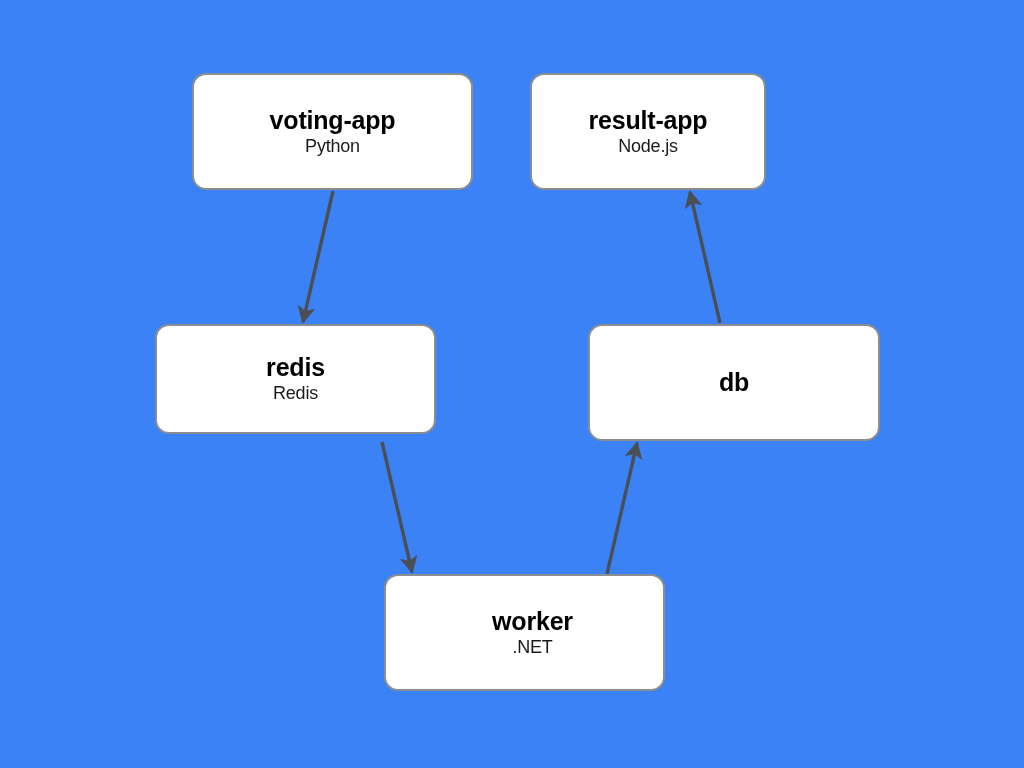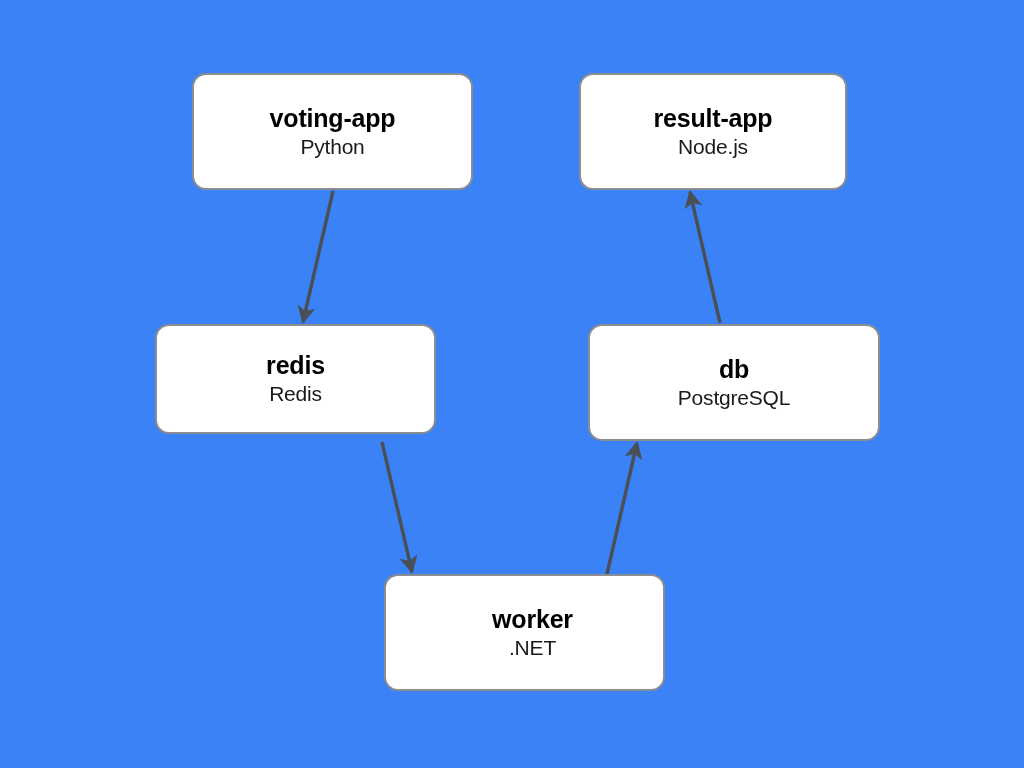--- a/index.html
+++ b/index.html
@@ -43,21 +43,21 @@
   }
   .node-title {
     font-size: 25px;
     font-weight: bold;
     color: #000000;
     line-height: 1.16;
     letter-spacing: -0.2px;
     white-space: nowrap;
   }
   .node-subtitle {
-    font-size: 21px;
+    font-size: 18px;
     font-weight: normal;
     color: #1a1a1a;
     line-height: 1.2;
     letter-spacing: -0.2px;
     white-space: nowrap;
     margin-top: 1px;
   }
 </style>
 </head>
 <body>
@@ -76,33 +76,32 @@
       <line class="edge" stroke="#4a4f55" stroke-width="3.4" stroke-linecap="butt" marker-end="url(#arrowhead)" x1="607" y1="574" x2="637" y2="443"></line>
       <line class="edge" stroke="#4a4f55" stroke-width="3.4" stroke-linecap="butt" marker-end="url(#arrowhead)" x1="720" y1="323" x2="690" y2="192"></line>
     </g>
   </svg>
 
   <div class="node" style="left: 192px; top: 73px; width: 281px; height: 117px; border-color: rgb(138, 141, 145); background: rgb(255, 255, 255);">
     <div class="node-title">voting-app</div>
     <div class="node-subtitle">Python</div>
   </div>
 
-  <div class="node" style="left: 579px; top: 73px; width: 268px; height: 117px; border-color: rgb(138, 141, 145); background: rgb(255, 255, 255);">
+  <div class="node" style="left: 530px; top: 73px; width: 236px; height: 117px; border-color: rgb(138, 141, 145); background: rgb(255, 255, 255);">
     <div class="node-title">result-app</div>
     <div class="node-subtitle">Node.js</div>
   </div>
 
   <div class="node" style="left: 155px; top: 324px; width: 281px; height: 110px; border-color: rgb(138, 141, 145); background: rgb(255, 255, 255);">
     <div class="node-title">redis</div>
     <div class="node-subtitle">Redis</div>
   </div>
 
   <div class="node" style="left: 588px; top: 324px; width: 292px; height: 117px; border-color: rgb(138, 141, 145); background: rgb(255, 255, 255);">
     <div class="node-title">db</div>
-    <div class="node-subtitle">PostgreSQL</div>
   </div>
 
   <div class="node" style="left: 384px; top: 574px; width: 281px; height: 117px; border-color: rgb(138, 141, 145); background: rgb(255, 255, 255); padding-left: 16px;">
     <div class="node-title">worker</div>
     <div class="node-subtitle">.NET</div>
   </div>
 
 </div>
 
 </body></html>

